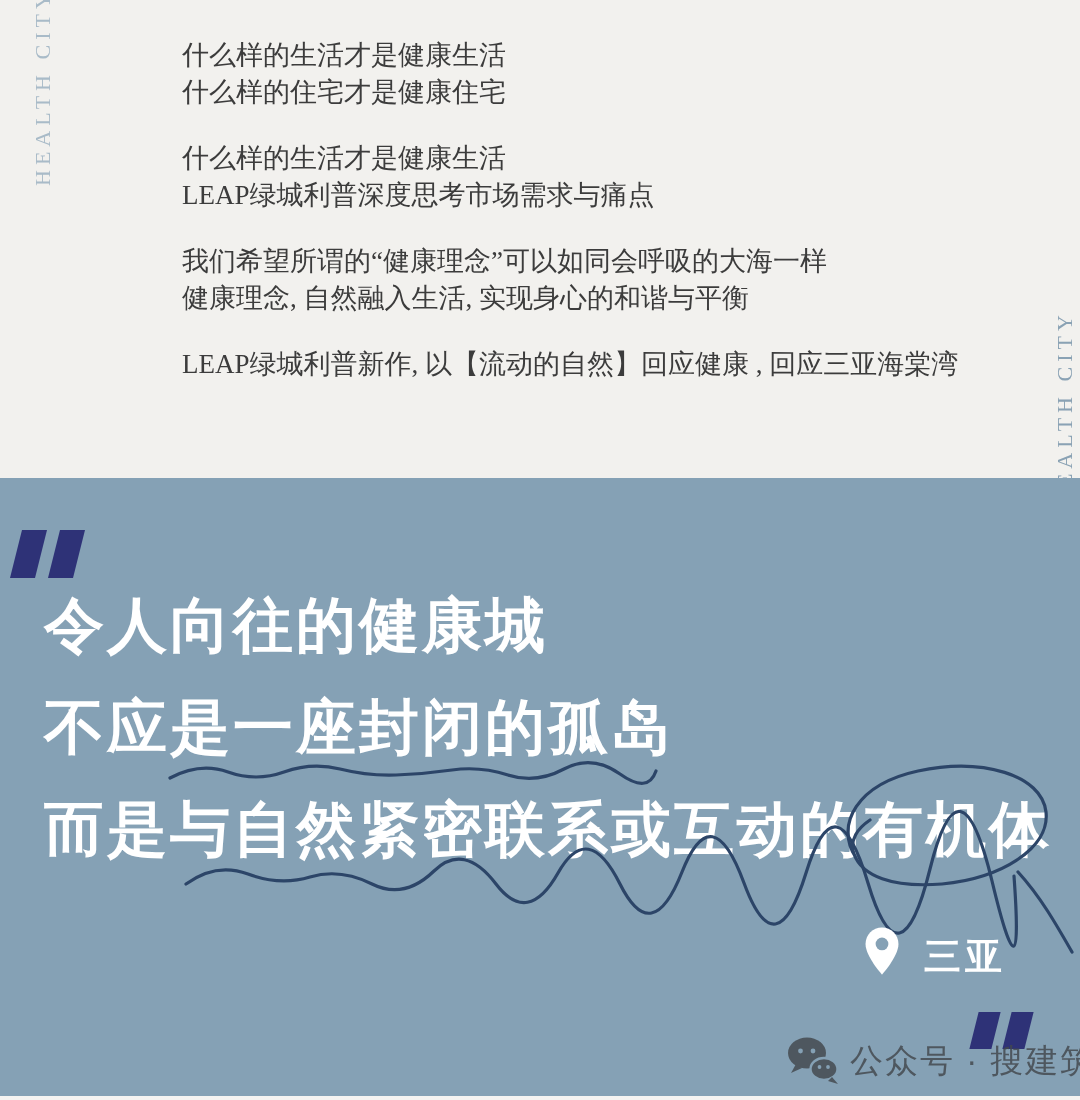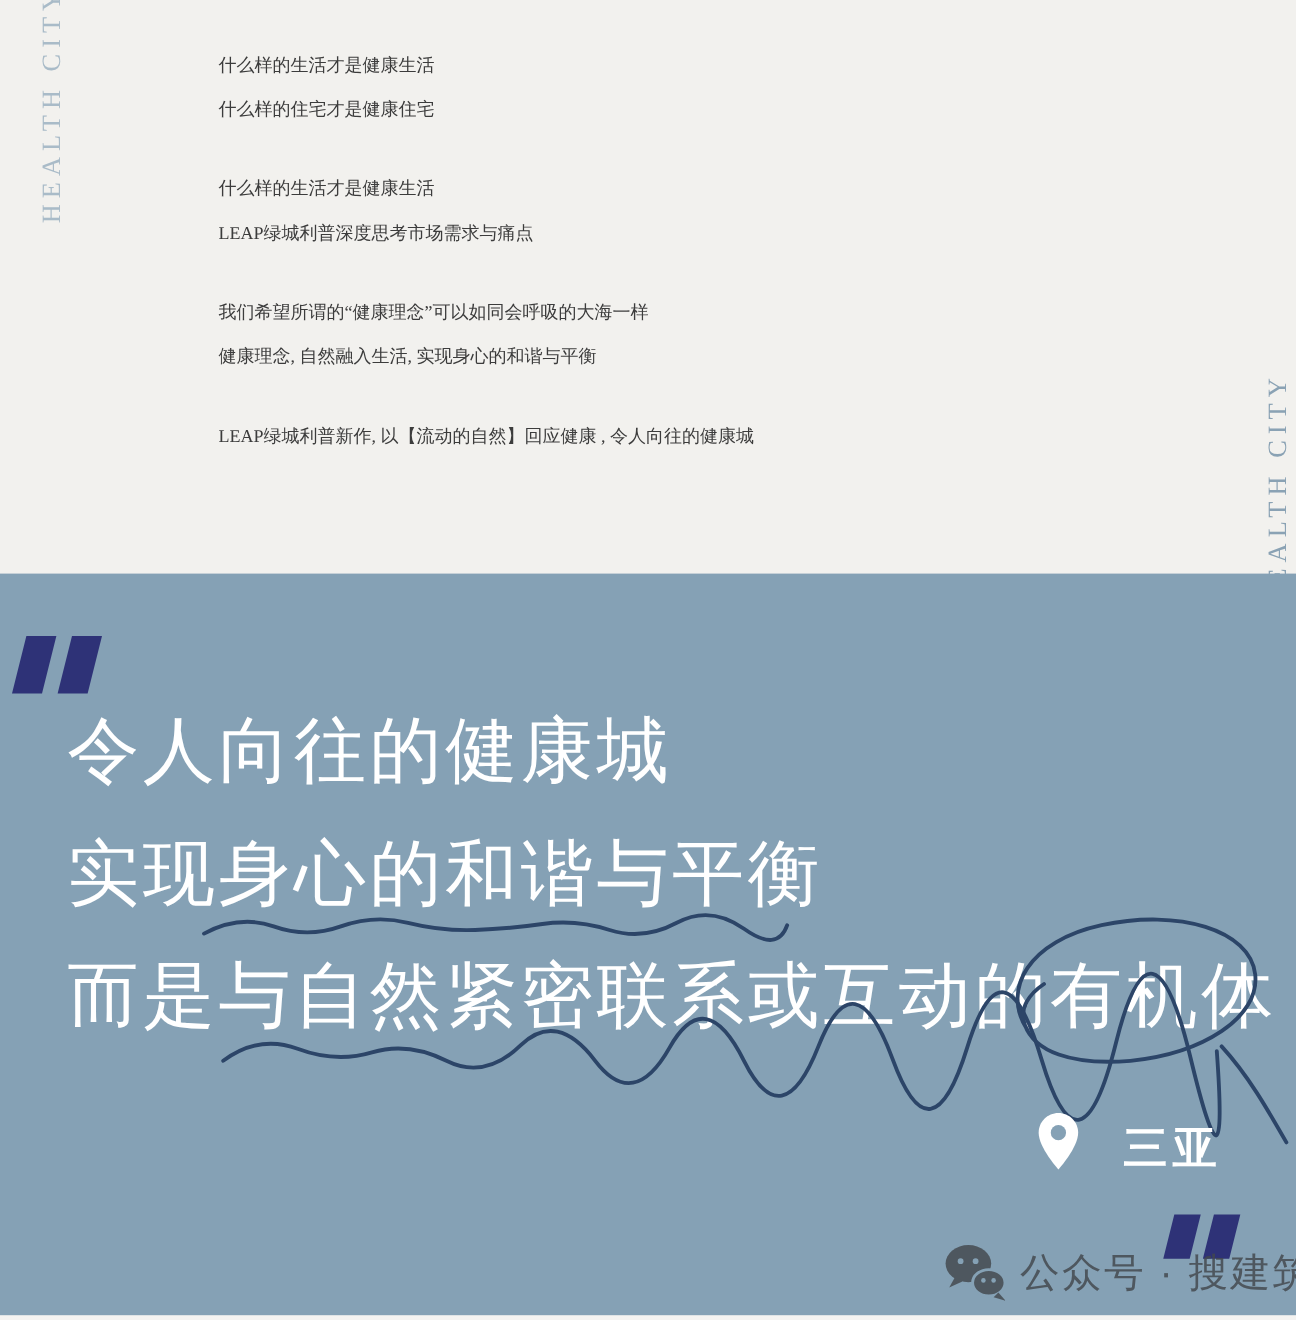--- a/index.html
+++ b/index.html
@@ -22,45 +22,44 @@
   
   .top-section{position:absolute;left:0;top:0;width:1080px;height:478px;background:var(--background-top);}
   .vlabel{
     position:absolute;transform:rotate(-90deg);transform-origin:0 0;
     font-size:22px;letter-spacing:5px;white-space:nowrap;line-height:26px;
   }
   .vlabel.left{left:30px;top:186px;color:var(--side-label-left);}
   .vlabel.right{left:1052px;top:508px;color:var(--side-label-right);}
   .intro{
     position:absolute;left:182px;top:37px;color:var(--text-dark);
-    font-size:15px;line-height:37px;white-space:nowrap;
+    font-size:27px;line-height:37px;white-space:nowrap;
   }
   .intro .para{margin:0 0 29px 0;}
   .intro .line{height:37px;}
   
   .quote-section{position:absolute;left:0;top:478px;width:1080px;height:622px;background:var(--background-bottom);}
   .qmark{position:absolute;display:flex;}
   .qmark .qbar{display:block;background:var(--accent-navy);transform:skewX(-14deg);}
   .qmark.open{left:16px;top:52px;}
   .qmark.open .qbar{width:25px;height:48px;margin-right:13px;}
   .qmark.close{left:974px;top:534px;}
   .qmark.close .qbar{width:22px;height:37px;margin-right:11px;}
   .qline{
-    position:absolute;left:56px;color:var(--text-white);
-    font-weight:400;font-size:60px;letter-spacing:3px;white-space:nowrap;
+    position:absolute;left:44px;color:var(--text-white);
+    font-weight:700;font-size:60px;letter-spacing:3px;white-space:nowrap;
   }
   .qline.l1{top:108px;}
   .qline.l2{top:210px;}
   .qline.l3{top:312px;}
   .scribbles{position:absolute;left:0;top:0;width:1080px;height:622px;pointer-events:none;}
   .scribbles path{fill:none;stroke:var(--scribble-navy);stroke-width:3.2;stroke-linecap:round;}
   .location{
     position:absolute;left:862px;top:442px;display:flex;align-items:center;
     color:var(--text-white);
-    gap:12px;
   }
   .location .loc-text{font-size:37px;font-weight:600;letter-spacing:4px;margin-left:22px;margin-top:12px;}
   .watermark{
     position:absolute;left:786px;top:558px;display:flex;align-items:center;
     opacity:.82;color:var(--watermark-gray);
     font-family:"Liberation Sans","DejaVu Sans",sans-serif;
     font-size:33px;letter-spacing:2px;white-space:nowrap;
   }
   .watermark .wm-text{margin-left:10px;}
   .bottom-strip{position:absolute;left:0;bottom:0;width:1080px;height:4px;background:#f4f3f1;}
@@ -79,36 +78,36 @@
         </div>
         <div class="para">
           <div class="line">什么样的生活才是健康生活</div>
           <div class="line">LEAP绿城利普深度思考市场需求与痛点</div>
         </div>
         <div class="para">
           <div class="line">我们希望所谓的“健康理念”可以如同会呼吸的大海一样</div>
           <div class="line">健康理念, 自然融入生活, 实现身心的和谐与平衡</div>
         </div>
         <div class="para">
-          <div class="line">LEAP绿城利普新作, 以【流动的自然】回应健康 , 令人向往的健康城</div>
+          <div class="line">LEAP绿城利普新作, 以【流动的自然】回应健康 , 回应三亚海棠湾</div>
         </div>
       </div>
   </section>
 
   <div class="vlabel right">HEALTH CITY</div>
 
   <section class="quote-section">
 
     <div class="qmark open">
       <span class="qbar"></span>
       <span class="qbar"></span>
     </div>
 
     <div class="qline l1">令人向往的健康城</div>
-    <div class="qline l2">实现身心的和谐与平衡</div>
+    <div class="qline l2">不应是一座封闭的孤岛</div>
     <div class="qline l3">而是与自然紧密联系或互动的有机体</div>
 
     <svg class="scribbles" viewBox="0 0 1080 622">
       <path d="M170,300 Q200,284 228,294 T284,294 T340,291 T396,297 T452,292 T508,297 T564,291 T620,296 T656,293"></path>
       <path d="M186,406 Q216,384 248,396 T310,399 T372,406 T434,393 T496,406 T558,395 T620,406 T682,394 T744,405 T806,395 T868,405 T930,391 T992,403 T1014,398"></path>
       <path d="M856,380 C834,346 858,306 918,293 C982,279 1042,297 1046,334 C1050,370 1002,400 942,406 C892,410 862,398 854,376 C849,362 858,350 870,342"></path>
       <path d="M1018,394 C1040,418 1056,446 1072,474"></path>
     </svg>
 
     <div class="location">

